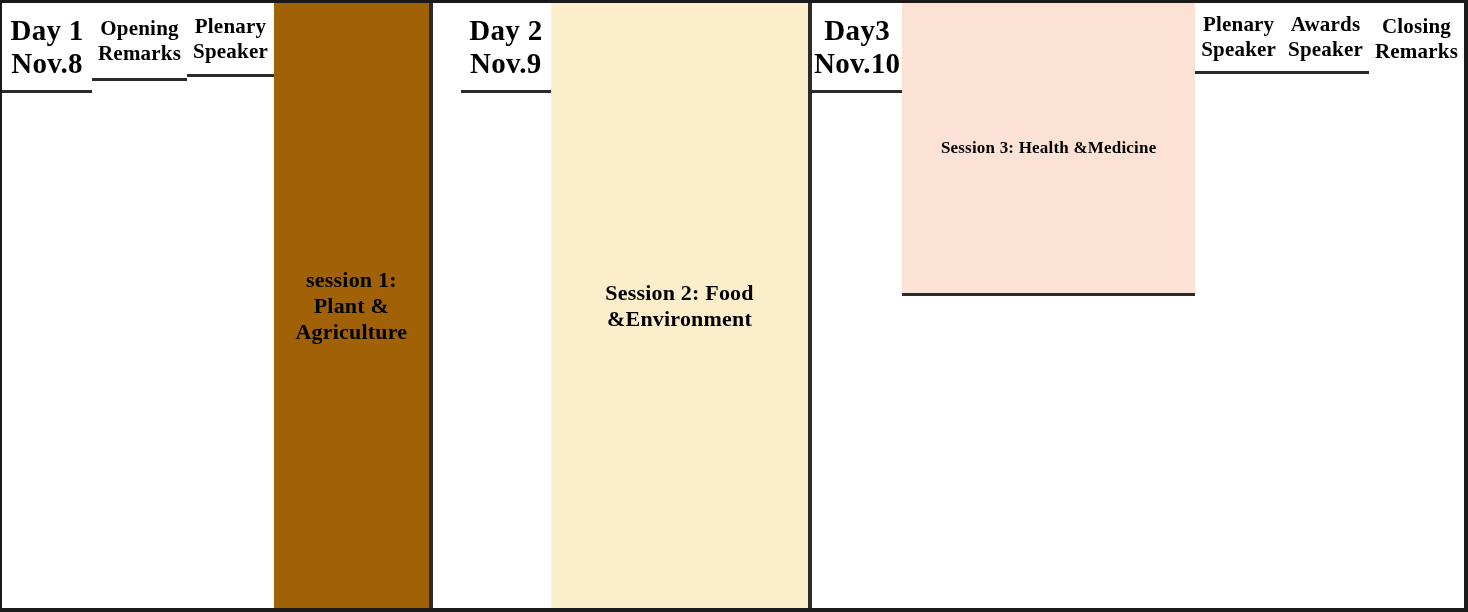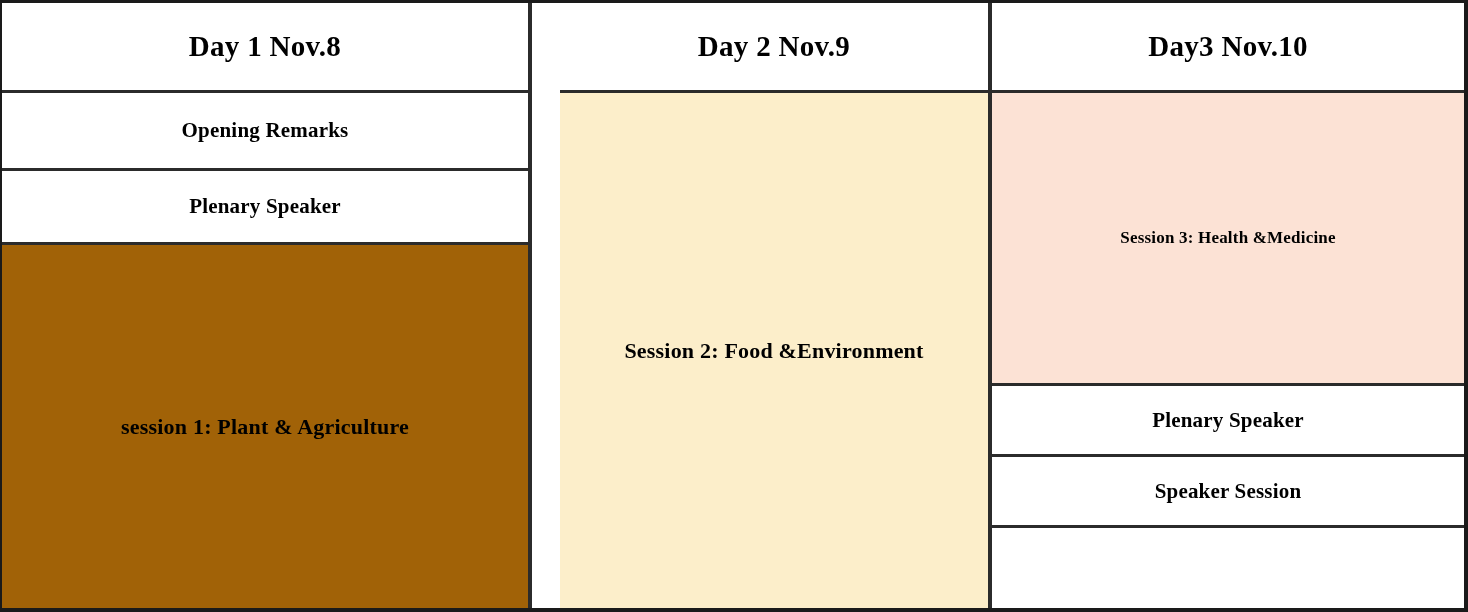--- a/index.html
+++ b/index.html
@@ -27,21 +27,21 @@
     flex-direction: row;
     align-items: stretch;
     border-top: 3px solid #1a1a1a;
     border-bottom: 4px solid #1a1a1a;
     border-left: 2px solid #1a1a1a;
     border-right: 4px solid #1a1a1a;
   }
   .day-col {
     box-sizing: border-box;
     display: flex;
-    flex-direction: column;
+    flex-direction: row;
     align-items: stretch;
     position: relative;
   }
   .col-day1 { width: 530px; border-right: 4px solid #2b2b2b; }
   .col-day2 { width: 432px; border-right: 4px solid #2b2b2b; margin-left: 28px; }
   .col-day3 { flex: 1 1 auto; }
 
   .day-header {
     box-sizing: border-box;
     height: 90px;
@@ -107,17 +107,18 @@
 
     <div class="day-col col-day2">
       <div class="day-header">Day 2 Nov.9</div>
       <div class="cell cell-session-fill" id="cell-session-2" style="background: rgb(252, 238, 202);">Session 2: Food &amp;Environment</div>
     </div>
 
     <div class="day-col col-day3">
       <div class="day-header">Day3 Nov.10</div>
       <div class="cell session-pink" id="cell-session-3" style="background: rgb(252, 226, 213);">Session 3: Health &amp;Medicine</div>
       <div class="cell cell-row3 cell-divider">Plenary Speaker</div>
-      <div class="cell cell-row3 cell-divider">Speaker Session</div>
+      <div class="cell cell-row3 cell-divider">Awards Speaker</div>
+      <div class="cell cell-row3">Closing Remarks</div>
     </div>
 
   </div>
 </div>
 
 </body></html>

